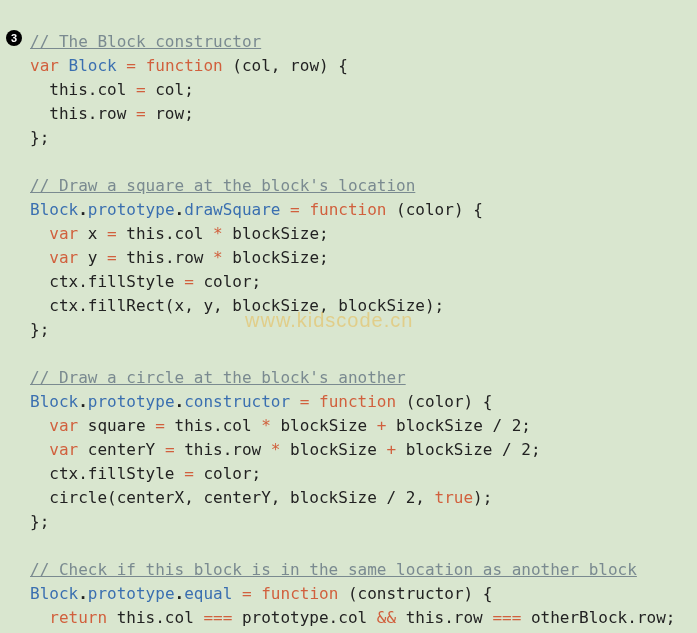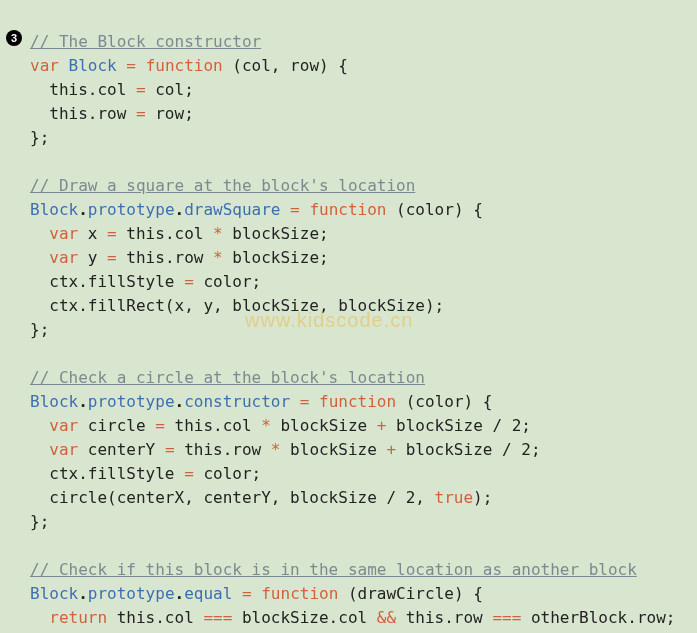--- a/index.html
+++ b/index.html
@@ -64,27 +64,27 @@
 <span>};</span>
 
 <span class="c-comment">// Draw a square at the block's location</span>
 <span class="c-name">Block</span><span class="c-dot">.</span><span class="c-name">prototype</span><span class="c-dot">.</span><span class="c-name">drawSquare</span><span class="c-op"> = </span><span class="c-kw">function</span><span> (color) {</span>
 <span class="c-kw">  var</span><span> x </span><span class="c-op">= </span><span>this.col </span><span class="c-op">* </span><span>blockSize;</span>
 <span class="c-kw">  var</span><span> y </span><span class="c-op">= </span><span>this.row </span><span class="c-op">* </span><span>blockSize;</span>
 <span>  ctx.fillStyle </span><span class="c-op">= </span><span>color;</span>
 <span>  ctx.fillRect(x, y, blockSize, blockSize);</span>
 <span>};</span>
 
-<span class="c-comment">// Check a circle at the block's location</span>
+<span class="c-comment">// Draw a circle at the block's another</span>
 <span class="c-name">Block</span><span class="c-dot">.</span><span class="c-name">prototype</span><span class="c-dot">.</span><span class="c-name">constructor</span><span class="c-op"> = </span><span class="c-kw">function</span><span> (color) {</span>
-<span class="c-kw">  var</span><span> circle </span><span class="c-op">= </span><span>this.col </span><span class="c-op">* </span><span>blockSize </span><span class="c-op">+ </span><span>blockSize / 2;</span>
+<span class="c-kw">  var</span><span> square </span><span class="c-op">= </span><span>this.col </span><span class="c-op">* </span><span>blockSize </span><span class="c-op">+ </span><span>blockSize / 2;</span>
 <span class="c-kw">  var</span><span> centerY </span><span class="c-op">= </span><span>this.row </span><span class="c-op">* </span><span>blockSize </span><span class="c-op">+ </span><span>blockSize / 2;</span>
 <span>  ctx.fillStyle </span><span class="c-op">= </span><span>color;</span>
 <span>  circle(centerX, centerY, blockSize / 2, </span><span class="c-kw">true</span><span>);</span>
 <span>};</span>
 
 <span class="c-comment">// Check if this block is in the same location as another block</span>
-<span class="c-name">Block</span><span class="c-dot">.</span><span class="c-name">prototype</span><span class="c-dot">.</span><span class="c-name">equal</span><span class="c-op"> = </span><span class="c-kw">function</span><span> (drawCircle) {</span>
-<span class="c-kw">  return</span><span> this.col </span><span class="c-op">=== </span><span>blockSize.col </span><span class="c-op">&amp;&amp; </span><span>this.row </span><span class="c-op">=== </span><span>otherBlock.row;</span>
+<span class="c-name">Block</span><span class="c-dot">.</span><span class="c-name">prototype</span><span class="c-dot">.</span><span class="c-name">equal</span><span class="c-op"> = </span><span class="c-kw">function</span><span> (constructor) {</span>
+<span class="c-kw">  return</span><span> this.col </span><span class="c-op">=== </span><span>prototype.col </span><span class="c-op">&amp;&amp; </span><span>this.row </span><span class="c-op">=== </span><span>otherBlock.row;</span>
 <span>};</span>
 </div>
 
 <div class="watermark">www.kidscode.cn</div>
 
 </body></html>

